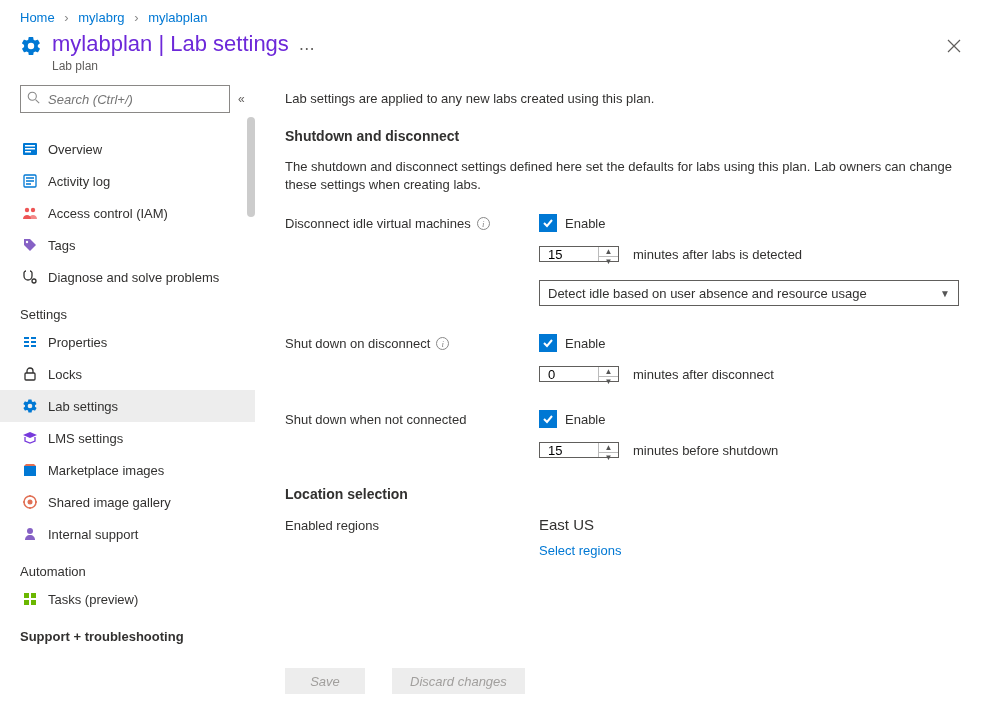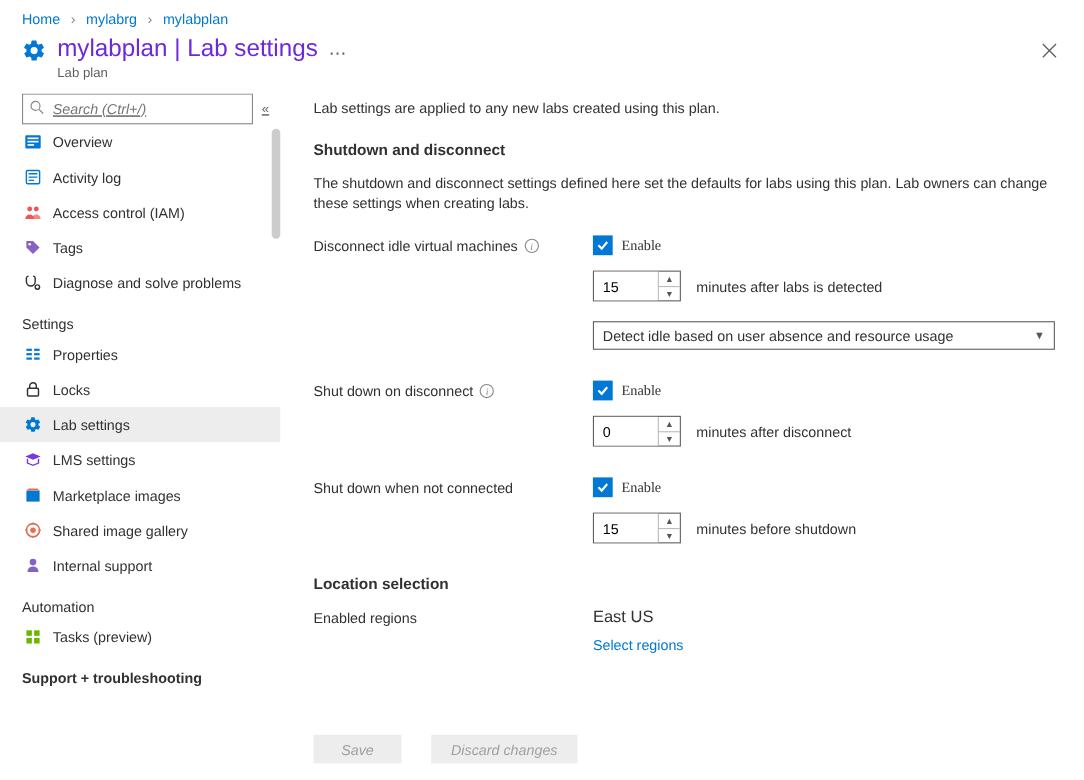--- a/index.html
+++ b/index.html
@@ -71,22 +71,21 @@
   .sidebar {
     width: 255px;
     flex-shrink: 0;
     padding: 0 0 0 20px;
     position: relative;
     overflow-y: auto;
   }
   .search-wrap {
     display: flex;
     align-items: center;
-    margin-bottom: 0;
-    text-decoration: underline;
+    margin-bottom: 20px;
   }
   .search-box {
     display: flex;
     align-items: center;
     border: 1px solid #8a8886;
     height: 28px;
     width: 210px;
     padding: 0 6px;
     gap: 6px;
   }
@@ -188,41 +187,40 @@
     font-size: 9px;
     color: #888;
     font-style: italic;
     font-family: Georgia, serif;
   }
   .chk-row {
     display: flex;
     align-items: center;
     gap: 8px;
     margin-bottom: 14px;
-    font-family: Liberation Serif, serif;
   }
   .checkbox {
     width: 18px; height: 18px;
     background: #0078d4;
     display: inline-flex;
     align-items: center;
     justify-content: center;
     cursor: pointer;
   }
   .checkbox svg { display:block; }
   .aux-row {
     display: flex;
     align-items: center;
     gap: 14px;
     margin-bottom: 18px;
   }
   .spinner {
     display: inline-flex;
     border: 1px solid #605e5c;
-    height: 28px;
+    height: 16px;
     width: 80px;
     align-items: stretch;
   }
   .spinner input {
     border: none;
     outline: none;
     width: 58px;
     padding: 0 8px;
     font-size: 13px;
   }

